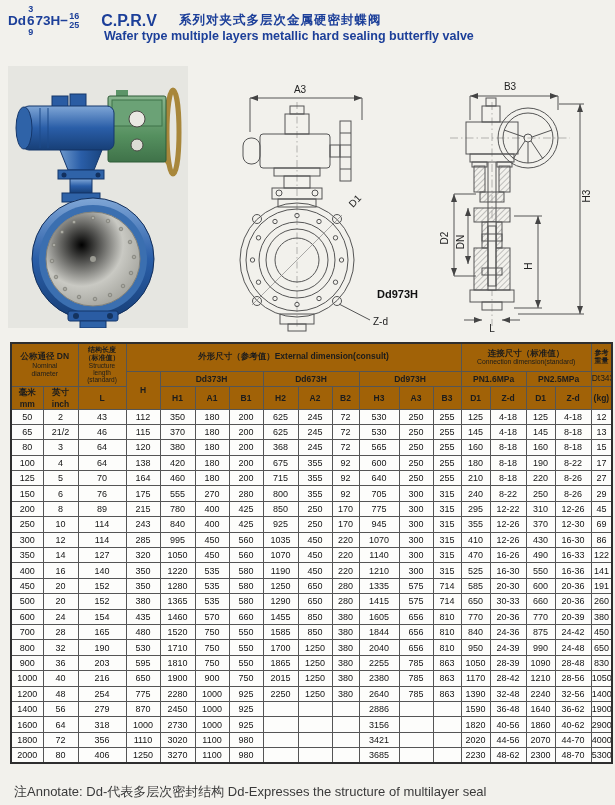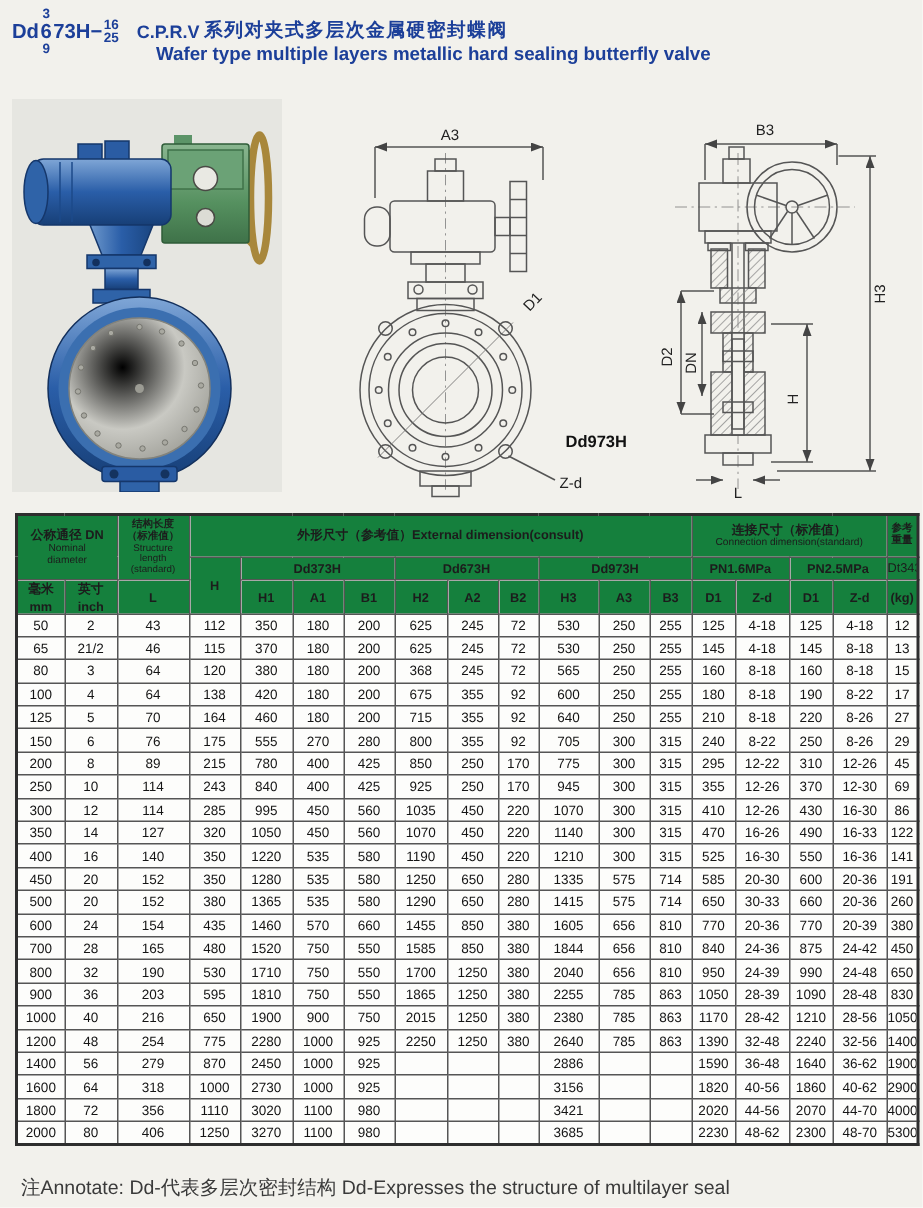--- a/index.html
+++ b/index.html
@@ -5,35 +5,35 @@
   *{margin:0;padding:0;box-sizing:border-box}
   html,body{width:615px;height:805px}
   body{background:#f2f1ec;font-family:"Liberation Sans",sans-serif;position:relative;overflow:hidden}
 
   
   .title1{position:absolute;left:8px;top:5px;display:flex;align-items:center;color:#1c3f99;font-weight:bold;white-space:nowrap}
   .t-big{font-size:13.5px;line-height:1}
   .t-stack{display:flex;flex-direction:column;align-items:center;line-height:1;margin:0 1px}
   .t-stack .sm{font-size:9px}
   .t-stack .md{font-size:13.5px}
-  .t-series{font-size:12px;margin-left:11px}
-  .t-zh{font-size:12.5px;margin-left:3px;letter-spacing:1px}
+  .t-series{font-size:16px;margin-left:21px}
+  .t-zh{font-size:12.5px;margin-left:22px;letter-spacing:1px}
   .title2{position:absolute;left:104px;top:29px;color:#1c3f99;font-weight:bold;font-size:12.5px;white-space:nowrap}
 
   
   .photo{position:absolute;left:8px;top:66px}
   .draw-front{position:absolute;left:212px;top:76px}
   .draw-side{position:absolute;left:428px;top:76px}
   .dtext{font-family:"Liberation Sans",sans-serif;font-size:10px;fill:#222}
   .dmodel{font-family:"Liberation Sans",sans-serif;font-size:11px;font-weight:bold;fill:#111}
 
   
   table.spec{position:absolute;left:10px;top:342px;width:601px;border-collapse:collapse;table-layout:fixed;background:#fdfdfb;border:2px solid #2e2e2e}
   .spec th,.spec td{border:1px solid #555;text-align:center;vertical-align:middle;overflow:hidden;padding:0}
-  .spec thead th{font-weight:bold;color:#1c1c1c;background:#15803d}
+  .spec thead th{font-weight:bold;color:#1c1c1c;background:#a16207}
   .spec .hz{font-size:8.5px;line-height:1.15}
   .spec .hz .en{font-size:6.8px;font-weight:normal;display:block;line-height:1.1}
   .spec .tiny{font-size:6.5px;line-height:1.12;font-weight:normal}
   .spec .tiny b{font-size:7px}
   .spec .sym{font-size:9.5px;font-weight:bold}
   .spec .mrow th{font-size:8.5px;height:15px}
   .spec .srow th{font-size:8.5px;height:14px}
   .spec tbody td{height:15.4px;font-size:9px;color:#141414;white-space:nowrap}
   .r1{height:28px}
 

